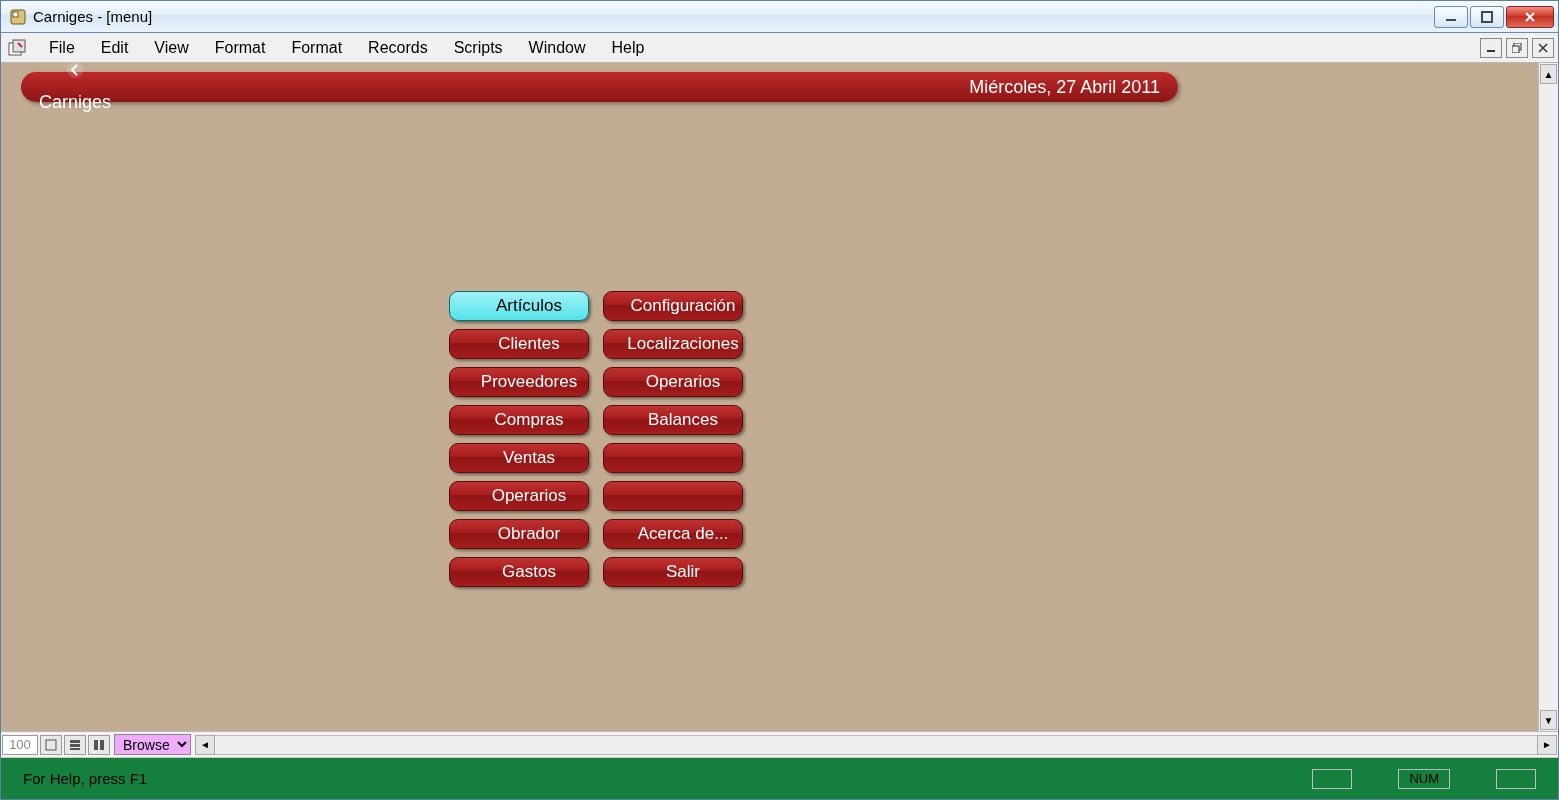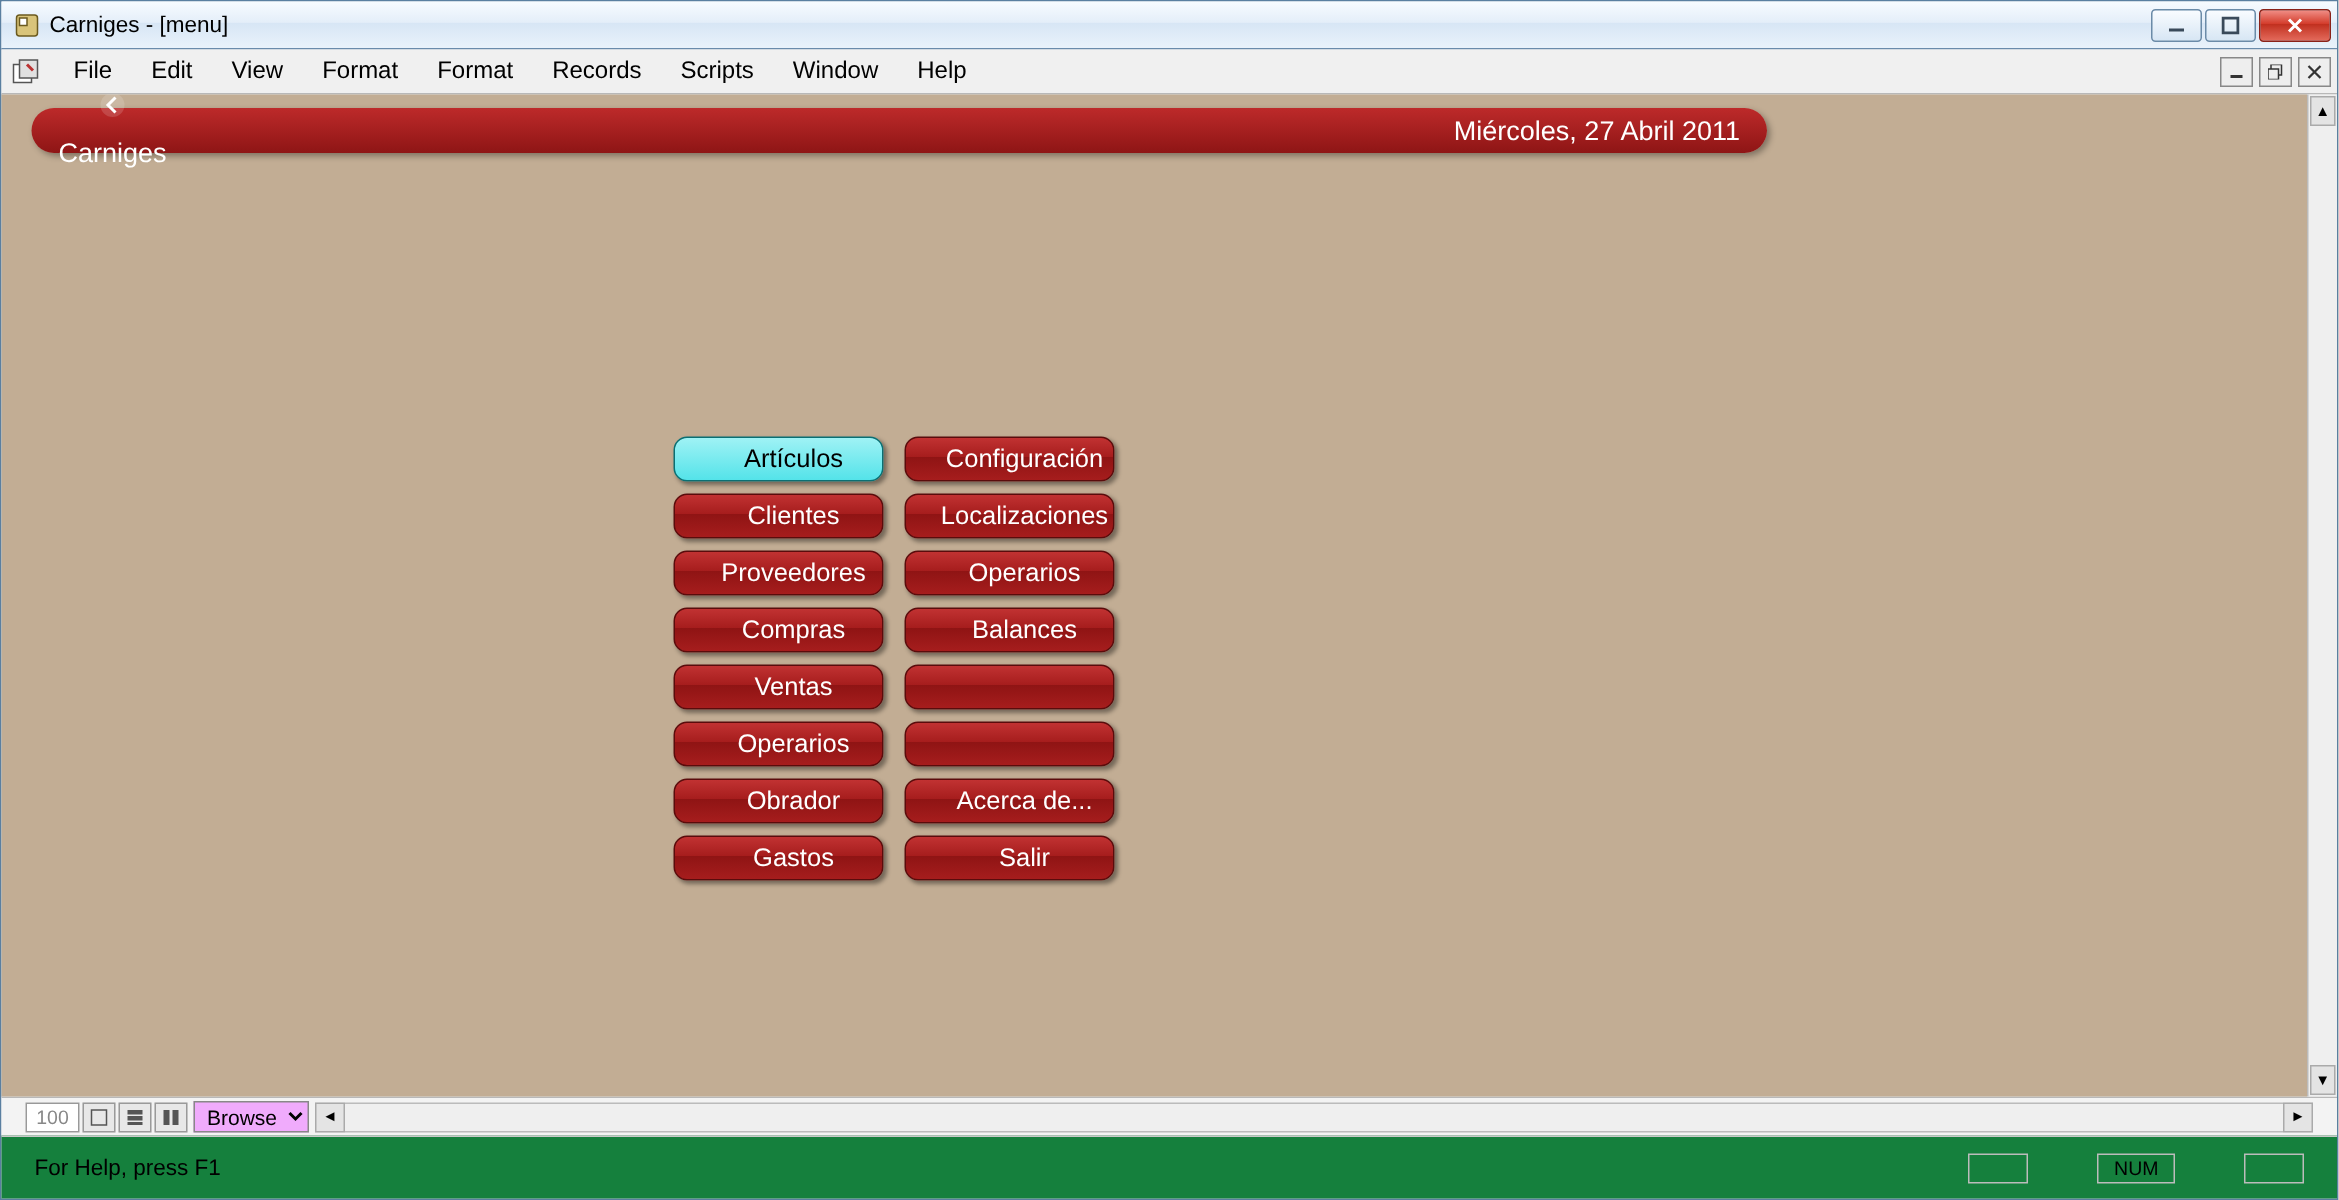--- a/index.html
+++ b/index.html
@@ -74,21 +74,21 @@
   }
   .pill.selected {
     background: linear-gradient(to bottom,#9ff2f5,#54e3e9);
     color:#000; border:1px solid #0a6f73;
   }
   .pill.empty { cursor:default; }
 
   
   .bottom-bar {
     height:26px; background:#f3f3f3; border-top:1px solid #b8b8b8;
-    display:flex; align-items:center; padding:0 16px; gap:2px;
+    display:flex; align-items:center; padding:0 1px; gap:2px;
   }
   .zoom-box { width:36px; height:20px; border:1px solid #999; background:#fff; font-size:13px; display:flex; align-items:center; justify-content:center; color:#888; }
   .tb-btn { width:22px; height:20px; border:1px solid #9a9a9a; background:#e8e8e8; cursor:pointer; display:flex; align-items:center; justify-content:center; }
   .mode-select { height:21px; font-size:14px; border:1px solid #888; background:#f0abfc; padding:0 4px; margin-left:2px; }
   .hscroll-area { flex:1; display:flex; align-items:center; margin-left:2px; }
   .hscroll-arrow { width:20px; height:20px; border:1px solid #aaa; background:#e4e4e4; display:flex; align-items:center; justify-content:center; font-size:10px; cursor:pointer; }
   .hscroll-track { flex:1; height:20px; background:#efefef; border-top:1px solid #bbb; border-bottom:1px solid #bbb; }
 
   
   .statusbar {

